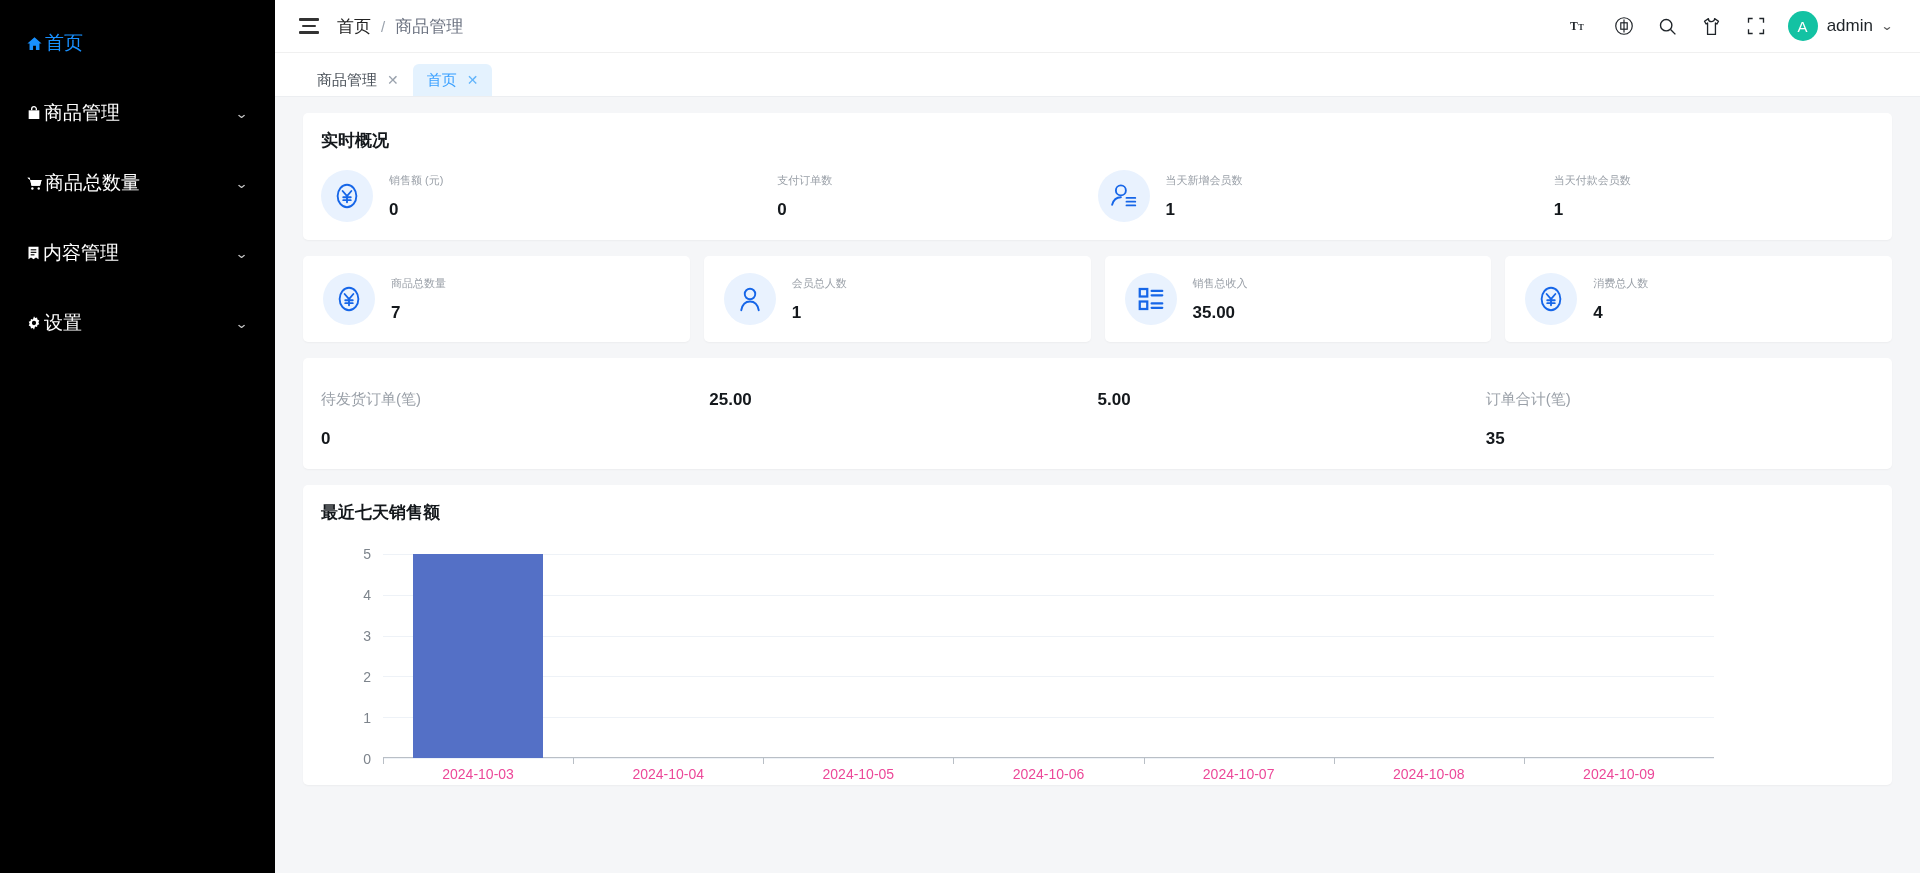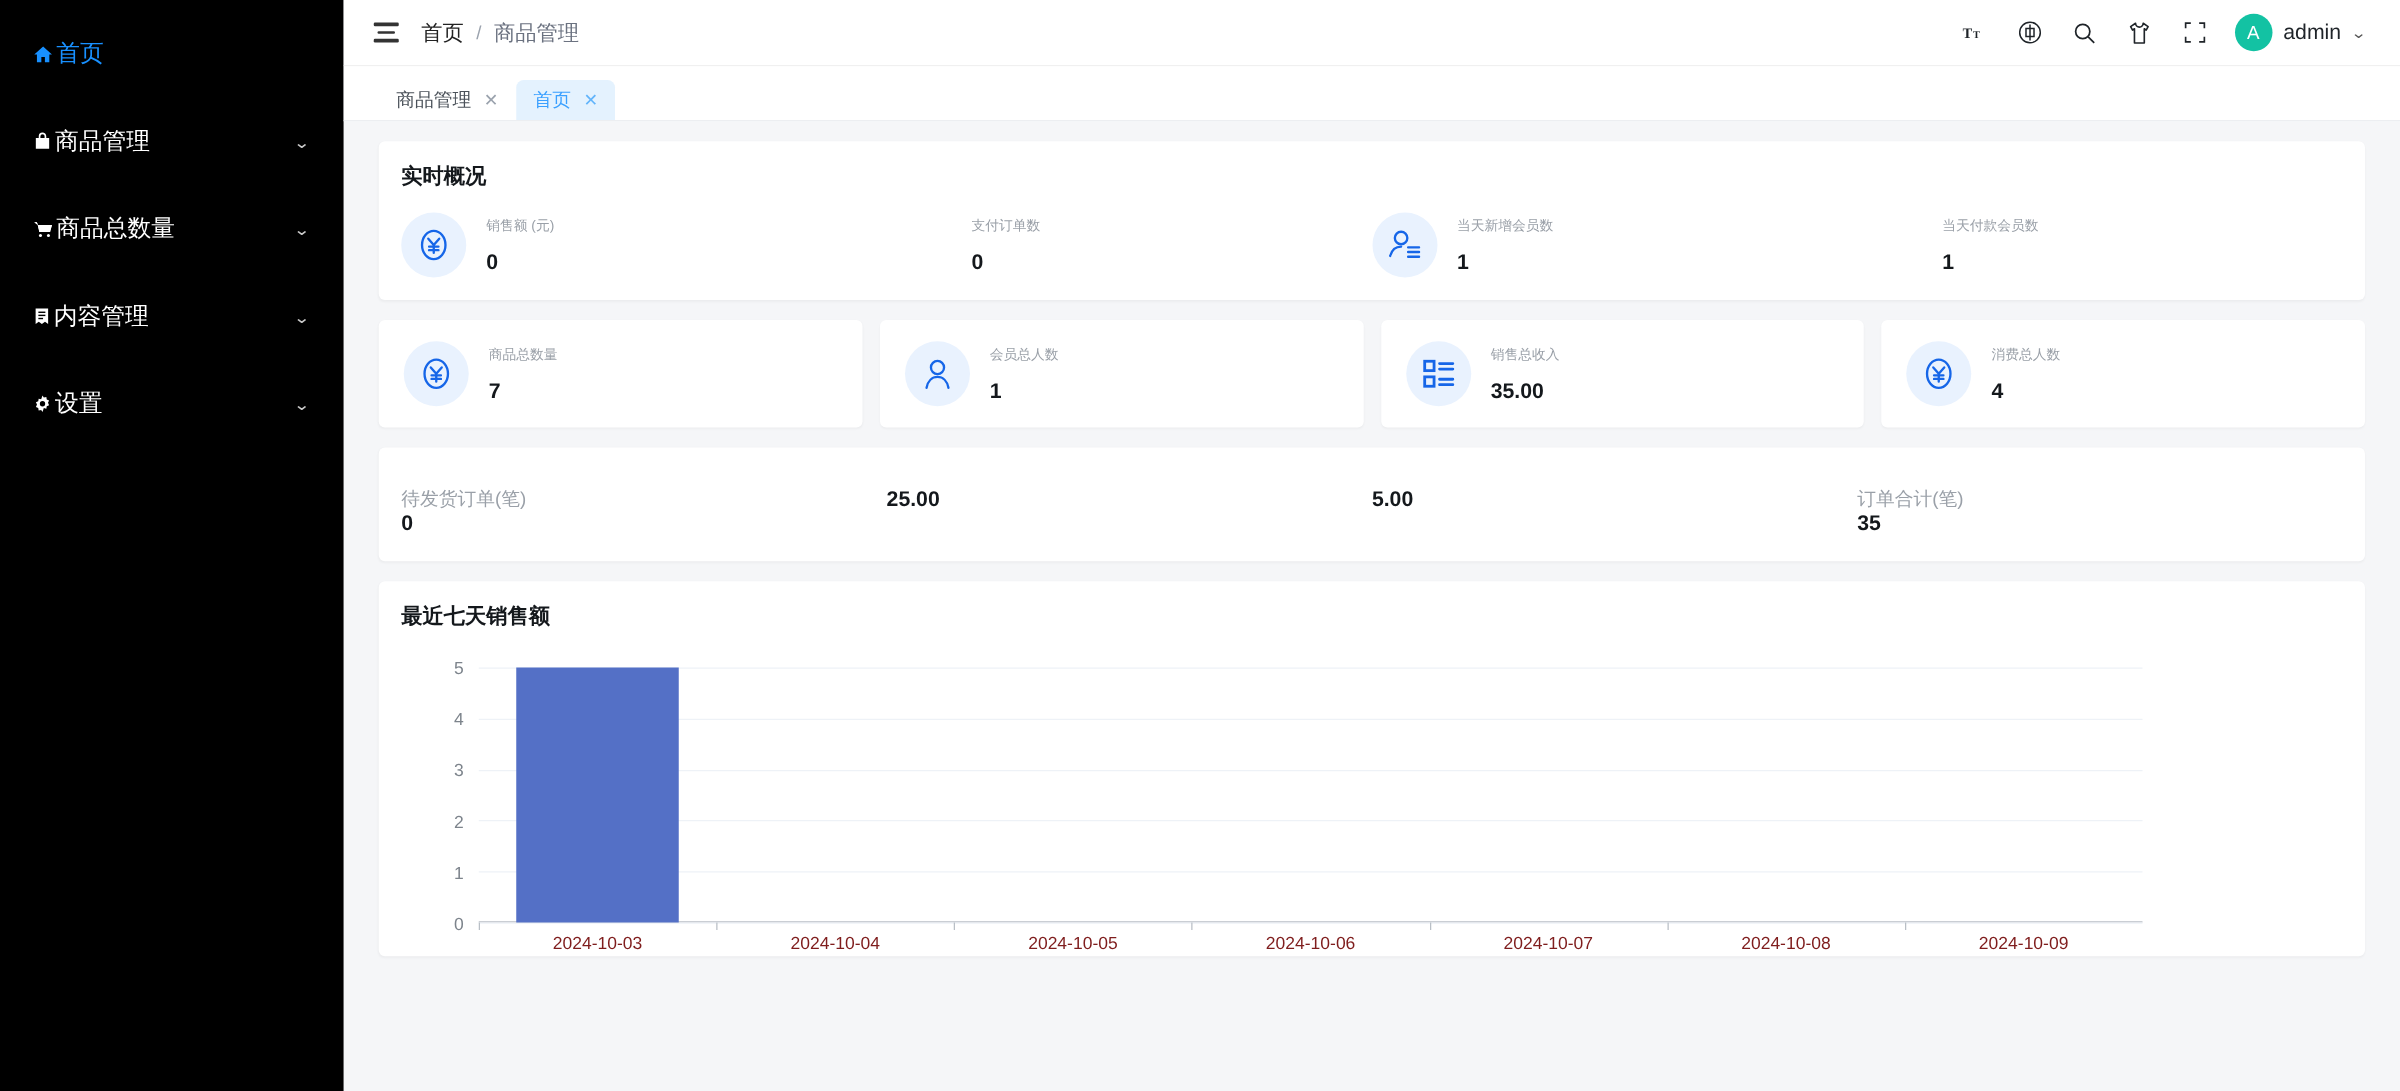--- a/index.html
+++ b/index.html
@@ -112,39 +112,39 @@
 
   .kpi-row { display: flex; gap: 14px; margin-bottom: 16px; }
   .kpi {
     flex: 1; background: #fff; border-radius: 5px;
     box-shadow: 0 1px 2px rgba(0,0,0,0.04);
     height: 86px; display: flex; align-items: center; gap: 16px; padding: 0 20px;
   }
 
   .panel-order { padding: 16px 18px 20px 18px; margin-bottom: 16px; }
   .order-row { display: flex; margin-top: 16px; }
-  .order-cell { flex: 1; display: flex; flex-direction: column; gap: 0; }
+  .order-cell { flex: 1; display: flex; flex-direction: column; gap: 20px; }
   .order-label { font-size: 15px; color: #9aa0a8; }
   .order-value { font-size: 17px; font-weight: bold; color: #14181c; }
 
   .panel-chart { padding: 16px 18px 0 18px; height: 300px; }
   .chart-wrap { position: relative; height: 230px; margin-top: 30px; }
   .chart-plot { position: absolute; left: 62px; right: 160px; top: 0; bottom: 26px; }
   .gridline { position: absolute; left: 0; right: 0; height: 1px; background: #eef2f7; }
   .ytick {
     position: absolute; right: calc(100% + 12px); transform: translateY(-50%);
     font-size: 14px; color: #7d848c; white-space: nowrap;
   }
   .axis-x { position: absolute; left: 0; right: 0; bottom: 0; height: 1px; background: #b9bfc6; }
   .bars { position: absolute; left: 0; right: 0; top: 0; bottom: 0; display: flex; }
   .bar-slot { flex: 1; position: relative; display: flex; align-items: flex-end; justify-content: center; }
   .bar { width: 68%; background: #5470c6; }
   .tick-mark { position: absolute; bottom: -6px; width: 1px; height: 6px; background: #b9bfc6; }
   .xlabels { position: absolute; left: 0; right: 0; bottom: -24px; display: flex; }
-  .xlabel { flex: 1; text-align: center; font-size: 14px; color: #7f1d1d; }
+  .xlabel { flex: 1; text-align: center; font-size: 14px; color: #ec4899; }
 </style>
 </head>
 <body>
 
 <div class="app">
 
   <nav class="sidebar">
     <div class="nav-item active">
       <span class="nav-ico">
         <svg width="17" height="17" viewBox="0 0 24 24" fill="#1890ff">

